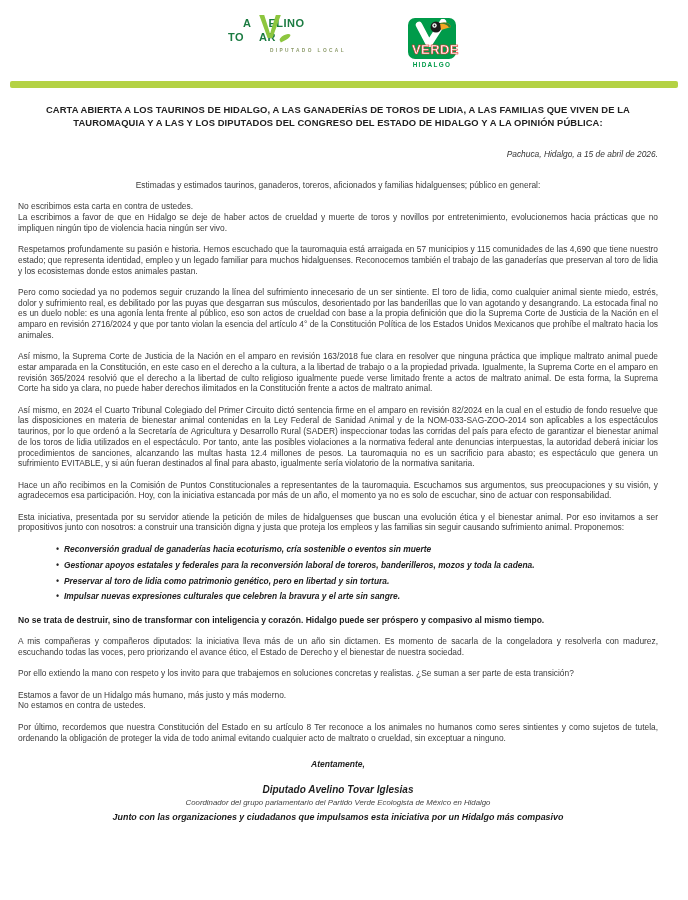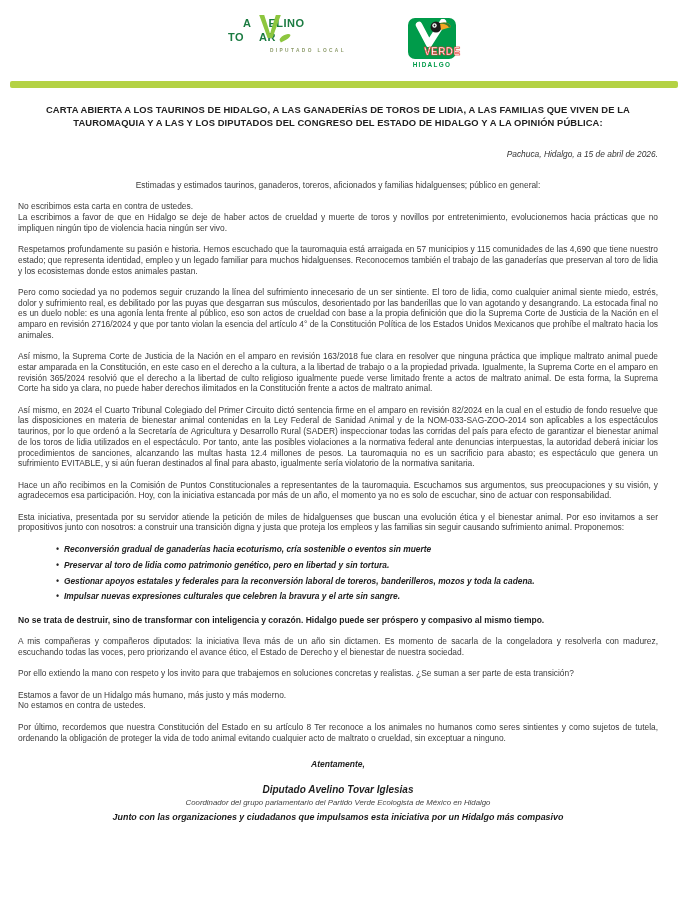--- a/index.html
+++ b/index.html
@@ -29,22 +29,22 @@
     text-align:center; font-size:4.8px; letter-spacing:2.4px; color:#8d9b6a;
     margin-top:4px; font-weight:bold;
   }
 
   .verde-logo { width:56px; text-align:center; margin-top:2px; }
   .verde-box {
     width:48px; height:41px; background:#009b4a; border-radius:7px; margin:0 auto;
     position:relative; box-sizing:border-box; padding-top:1px;
   }
   .verde-label {
-    position:absolute; bottom:2px; left:16px; right:0;
-    font-size:10px; font-weight:900; color:#ffffff; letter-spacing:0.4px;
+    position:absolute; bottom:2px; left:4px; right:0;
+    font-size:13px; font-weight:900; color:#ffffff; letter-spacing:0.4px;
     -webkit-text-stroke:0.5px #e4322b; text-shadow:0 0 1px #e4322b;
     font-family:"Liberation Sans", sans-serif;
   }
   .verde-region { font-size:6.4px; font-weight:800; color:#009b4a; letter-spacing:1.3px; margin-top:2px; }
 
   .green-bar { height:7px; background:#b4d244; margin:7px 10px 0 10px; border-radius:2px; }
 
   
   .letter { padding:15px 30px 0 18px; }
   .title {
@@ -130,22 +130,22 @@
     <p class="para">Así mismo, la Suprema Corte de Justicia de la Nación en el amparo en revisión 163/2018 fue clara en resolver que ninguna práctica que implique maltrato animal puede estar amparada en la Constitución, en este caso en el derecho a la cultura, a la libertad de trabajo o a la propiedad privada. Igualmente, la Suprema Corte en el amparo en revisión 365/2024 resolvió que el derecho a la libertad de culto religioso igualmente puede verse limitado frente a actos de maltrato animal. De esta forma, la Suprema Corte ha sido ya clara, no puede haber derechos ilimitados en la Constitución frente a actos de maltrato animal.</p>
 
     <p class="para">Así mismo, en 2024 el Cuarto Tribunal Colegiado del Primer Circuito dictó sentencia firme en el amparo en revisión 82/2024 en la cual en el estudio de fondo resuelve que las disposiciones en materia de bienestar animal contenidas en la Ley Federal de Sanidad Animal y de la NOM-033-SAG-ZOO-2014 son aplicables a los espectáculos taurinos, por lo que ordenó a la Secretaría de Agricultura y Desarrollo Rural (SADER) inspeccionar todas las corridas del país para efecto de garantizar el bienestar animal de los toros de lidia utilizados en el espectáculo. Por tanto, ante las posibles violaciones a la normativa federal ante denuncias interpuestas, la autoridad deberá iniciar los procedimientos de sanciones, alcanzando las multas hasta 12.4 millones de pesos. La tauromaquia no es un sacrificio para abasto; es espectáculo que genera un sufrimiento EVITABLE, y si aún fueran destinados al final para abasto, igualmente sería violatorio de la normativa sanitaria.</p>
 
     <p class="para">Hace un año recibimos en la Comisión de Puntos Constitucionales a representantes de la tauromaquia. Escuchamos sus argumentos, sus preocupaciones y su visión, y agradecemos esa participación. Hoy, con la iniciativa estancada por más de un año, el momento ya no es solo de escuchar, sino de actuar con responsabilidad.</p>
 
     <p class="para">Esta iniciativa, presentada por su servidor atiende la petición de miles de hidalguenses que buscan una evolución ética y el bienestar animal. Por eso invitamos a ser propositivos junto con nosotros: a construir una transición digna y justa que proteja los empleos y las familias sin seguir causando sufrimiento animal. Proponemos:</p>
 
     <ul class="bullets">
       <li>Reconversión gradual de ganaderías hacia ecoturismo, cría sostenible o eventos sin muerte</li>
+      <li>Gestionar apoyos estatales y federales para la reconversión laboral de toreros, banderilleros, mozos y toda la cadena.</li>
       <li>Preservar al toro de lidia como patrimonio genético, pero en libertad y sin tortura.</li>
-      <li>Gestionar apoyos estatales y federales para la reconversión laboral de toreros, banderilleros, mozos y toda la cadena.</li>
       <li>Impulsar nuevas expresiones culturales que celebren la bravura y el arte sin sangre.</li>
     </ul>
 
     <p class="emphasis">No se trata de destruir, sino de transformar con inteligencia y corazón. Hidalgo puede ser próspero y compasivo al mismo tiempo.</p>
 
     <p class="para">A mis compañeras y compañeros diputados: la iniciativa lleva más de un año sin dictamen. Es momento de sacarla de la congeladora y resolverla con madurez, escuchando todas las voces, pero priorizando el avance ético, el Estado de Derecho y el bienestar de nuestra sociedad.</p>
 
     <p class="para">Por ello extiendo la mano con respeto y los invito para que trabajemos en soluciones concretas y realistas. ¿Se suman a ser parte de esta transición?</p>
 
     <div class="para">

